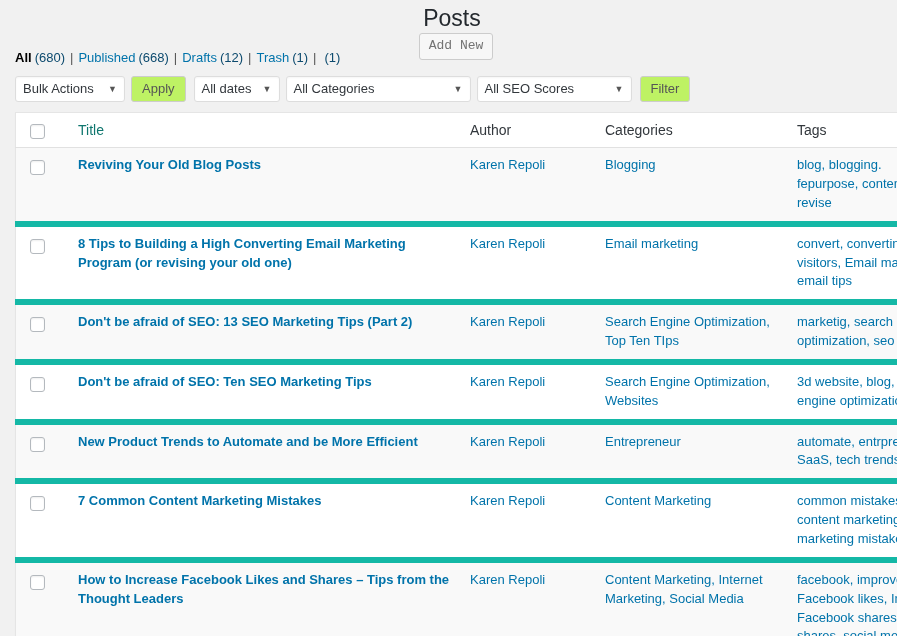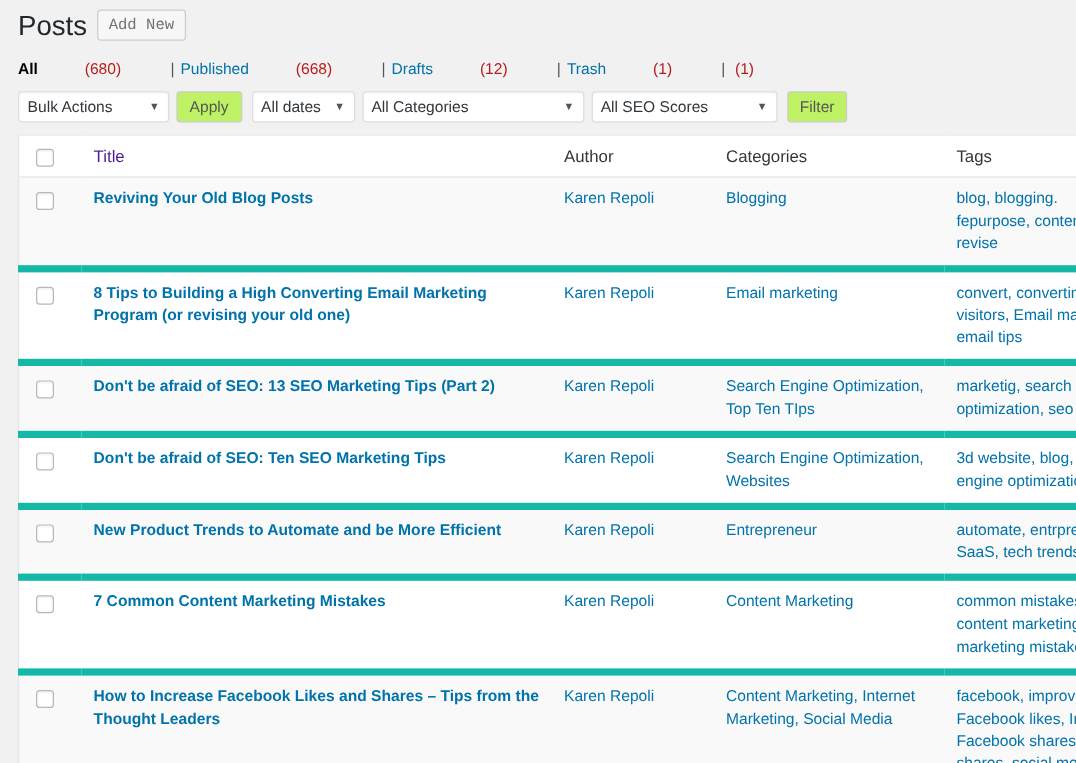--- a/index.html
+++ b/index.html
@@ -20,20 +20,21 @@
     padding: 0 0 0 15px;
     box-sizing: border-box;
     width: 897px;
   }
   
   .page-head {
     display: flex;
     align-items: center;
     padding-top: 4px;
     height: 34px;
+    flex-direction: column;
   }
   .page-title {
     font-size: 23px;
     font-weight: 400;
     line-height: 29px;
     margin: 0;
     padding: 0 8px 0 0;
     color: #23282d;
   }
   .add-new {
@@ -60,33 +61,32 @@
     color: #555;
     line-height: 20px;
     display: flex;
     align-items: baseline;
     flex-wrap: nowrap;
   }
   .subsubsub li {
     display: inline-flex;
     align-items: baseline;
     white-space: nowrap;
-    gap: 36px;
   }
   .subsubsub a {
     color: #0073aa;
     text-decoration: none;
     cursor: pointer;
   }
   .subsubsub a.current {
     color: #000;
     font-weight: 600;
   }
   .subsubsub .count {
-    color: #b91c1c;
+    color: #0c4a6e;
     margin-left: 3px;
   }
   .subsubsub .sep {
     color: #555;
     padding: 0 5px;
   }
   
   .tablenav {
     display: flex;
     align-items: center;
@@ -116,21 +116,21 @@
   }
   .sel .caret {
     position: absolute;
     right: 7px;
     top: 50%;
     transform: translateY(-50%);
     font-size: 9px;
     color: #555;
     line-height: 1;
   }
-  .sel-bulk   { width: 126px; }
+  .sel-bulk   { width: 110px; }
   .sel-dates  { width: 86px; }
   .sel-cats   { width: 185px; }
   .sel-seo    { width: 155px; }
   .btn {
     display: inline-block;
     height: 26px;
     line-height: 24px;
     padding: 0 10px;
     font-size: 13px;
     background: #bef264;
@@ -157,21 +157,21 @@
     text-align: left;
     font-weight: 400;
     font-size: 14px;
     color: #32373c;
     padding: 8px 10px;
     border-bottom: 1px solid #e1e1e1;
     background: #fff;
     vertical-align: middle;
     line-height: 1.3;
   }
-  thead th a { color: #4c1d95; text-decoration: none; cursor: pointer; }
+  thead th a { color: #0f766e; text-decoration: none; cursor: pointer; }
   .col-cb    { width: 38px;  padding-left: 14px !important; padding-right: 0 !important; }
   .col-title { width: 372px; }
   .col-auth  { width: 115px; }
   .col-cat   { width: 172px; }
   .col-tags  { width: 147px; }
   .cb {
     display: inline-block;
     width: 15px;
     height: 15px;
     border: 1px solid #b4b9be;

